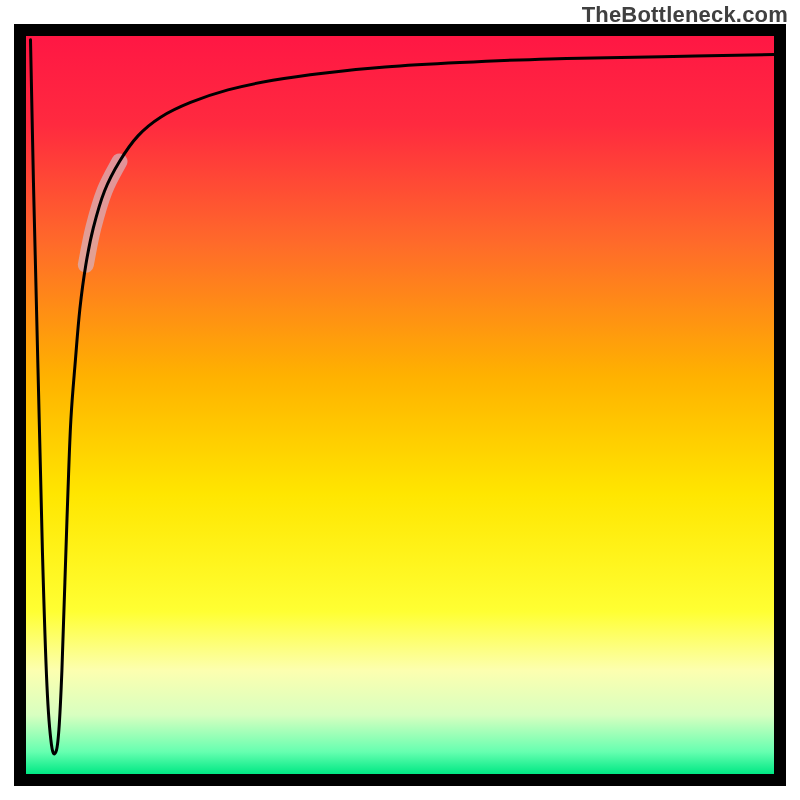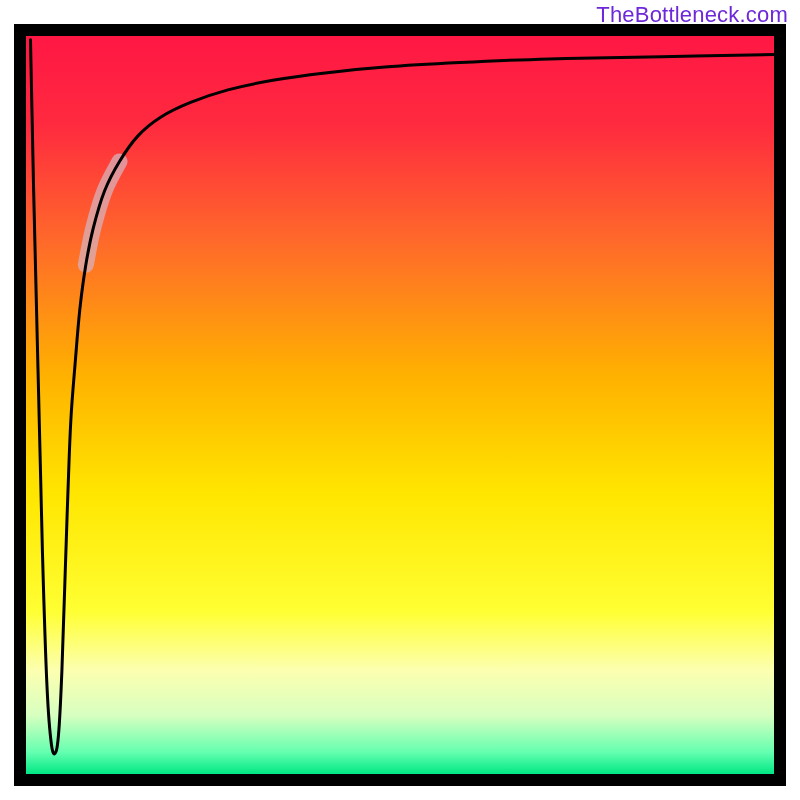--- a/index.html
+++ b/index.html
@@ -12,22 +12,22 @@
     height: 800px;
     background: #ffffff;
     position: relative;
     font-family: Arial, Helvetica, sans-serif;
   }
   .watermark {
     position: absolute;
     top: 2px;
     right: 12px;
     font-size: 22px;
-    font-weight: 400;
-    color: #6d28d9;
+    font-weight: 700;
+    color: #404040;
     letter-spacing: 0.2px;
     z-index: 10;
   }
   .frame {
     position: absolute;
     left: 14px;
     top: 24px;
     width: 772px;
     height: 762px;
     background: #000000;

